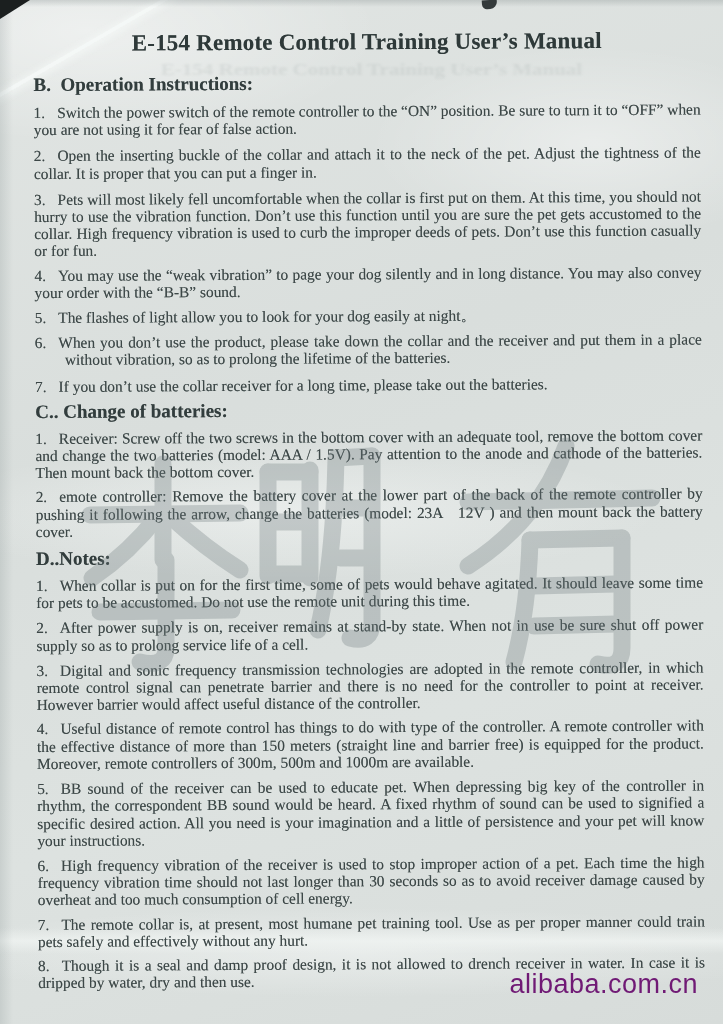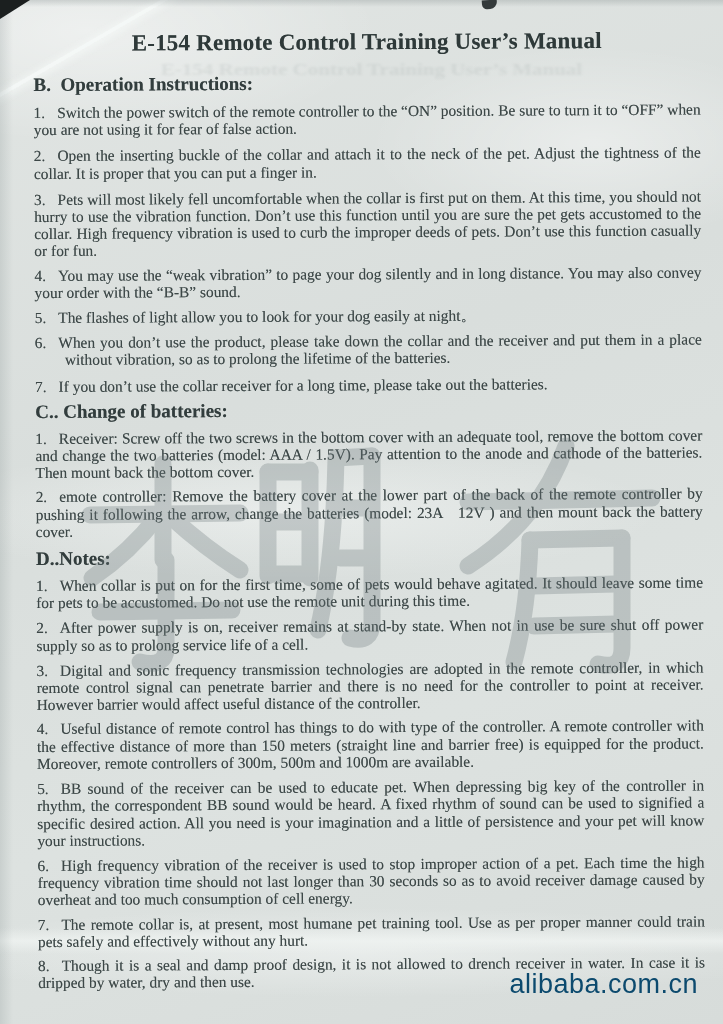--- a/index.html
+++ b/index.html
@@ -45,21 +45,21 @@
   h2.c-head{margin-top:7px;}
   h2.d-head{margin-top:9px;}
   p.item{margin:9px 0 0;text-align:justify;}
   p.m7{margin-top:7px;}
   p.m8{margin-top:8px;}
   p.hang{padding-left:30px;text-indent:-30px;}
   .num{margin-right:12px;}
   .watermark-svg{position:absolute;left:0;top:0;pointer-events:none;}
   .alibaba{position:absolute;top:969px;right:25px;
     font-family:"Liberation Sans","DejaVu Sans",sans-serif;
-    font-size:27px;letter-spacing:.5px;color:#0c4a6e;font-weight:normal;}
+    font-size:27px;letter-spacing:.5px;color:#701a75;font-weight:normal;}
 </style>
 </head>
 <body>
 
 <div class="paper"></div>
 <div class="fold-line"></div>
 <div class="crease-bottom"></div>
 <div class="top-edge-shade"></div>
 <div class="left-edge-shade"></div>
 <div class="corner-fold"></div>

